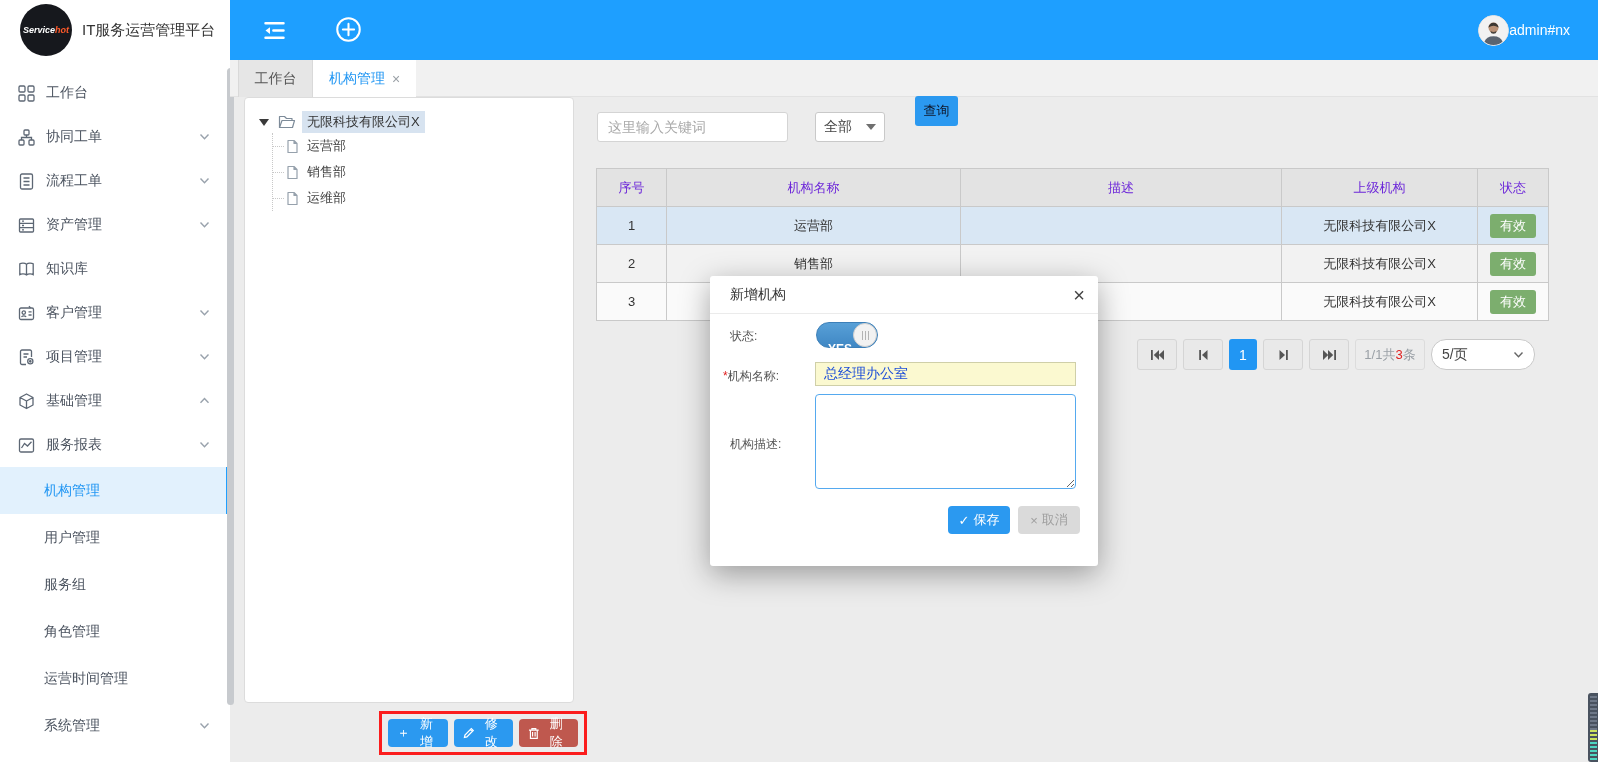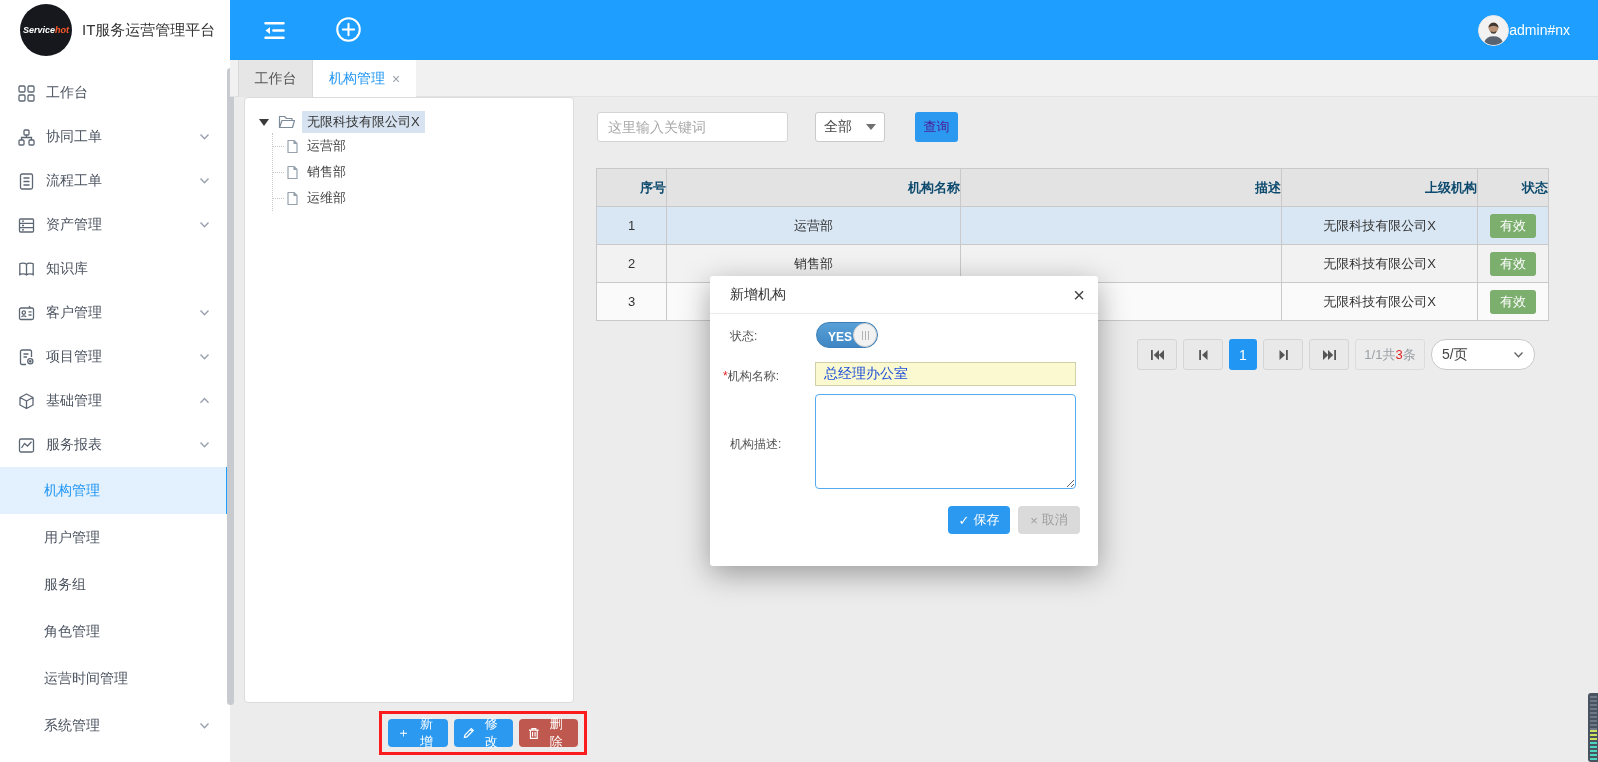--- a/index.html
+++ b/index.html
@@ -49,26 +49,26 @@
   .tree-child { height:26px; display:flex; align-items:center; cursor:pointer; }
   .tree-child::before { content:""; width:11px; border-top:1px dotted #c8c8c8; }
   .tree-file { width:15px; height:15px; color:#96a1ac; margin-left:1px; flex:0 0 auto; }
   .tree-child-label { margin-left:7px; font-size:13px; color:#444; }
 
   
   #search-input { position:absolute; left:597px; top:112px; width:191px; height:30px; border:1px solid #d4d4d4; border-radius:3px; background:#fff; padding:0 10px; font-size:14px; color:#333; font-family:inherit; }
   #search-input::placeholder { color:#a9a9a9; }
   #filter-select { position:absolute; left:815px; top:112px; width:70px; height:30px; border:1px solid #c9c9c9; border-radius:3px; background:#fff; display:flex; align-items:center; padding:0 8px; font-size:14px; color:#444; cursor:pointer; }
   #filter-select .sel-chevron { margin-left:auto; width:0; height:0; border-left:5px solid transparent; border-right:5px solid transparent; border-top:6px solid #6f6f6f; }
-  #search-btn { position:absolute; left:915px; top:112px; width:43px; height:30px; background:#2b99f0; border:none; border-radius:3px; color:#4c1d95; font-size:13px; cursor:pointer; font-family:inherit;text-align:center; }
+  #search-btn { position:absolute; left:915px; top:96px; width:43px; height:30px; background:#2b99f0; border:none; border-radius:3px; color:#0f172a; font-size:13px; cursor:pointer; font-family:inherit;text-align:center; }
 
   
   #org-table { position:absolute; left:596px; top:168px; width:952px; border-collapse:collapse; table-layout:fixed; font-size:13px; }
   #org-table th, #org-table td { border:1px solid #c9c9c9; text-align:center; height:38px; overflow:hidden; }
-  #org-table th { background:#e3e3e3; font-weight:bold; color:#0c4a6e;text-align:right; }
+  #org-table th { background:#e3e3e3; font-weight:normal; color:#6d28d9; }
   #org-table tr.row-selected td { background:#d9e7f4; }
   #org-table tr.row-even td { background:#f2f2f2; }
   #org-table tr.row-odd td { background:#fafafa; }
   .badge { display:inline-block; background:#7cae6e; color:#fff; border-radius:3px; padding:3px 10px; font-size:13px; }
 
   
   #pagination { position:absolute; left:1137px; top:339px; height:31px; display:flex; gap:6px; align-items:center; }
   .pg-btn { width:40px; height:31px; background:#e9e9e9; border:1px solid #d5d5d5; border-radius:3px; display:flex; align-items:center; justify-content:center; cursor:pointer; color:#555; }
   .pg-active { width:28px; height:31px; background:#2196f3; border-radius:3px; color:#fff; display:flex; align-items:center; justify-content:center; font-size:14px; cursor:pointer; }
   .pg-info { width:70px; height:31px; background:#ececec; border:1px solid #dcdcdc; border-radius:3px; color:#9aa0a6; font-size:13px; display:flex; align-items:center; justify-content:center; }
@@ -76,21 +76,21 @@
   #per-page-select { width:104px; height:31px; background:#fff; border:1px solid #c9c9c9; border-radius:15px; display:flex; align-items:center; padding:0 10px; font-size:14px; color:#444; cursor:pointer; }
   #per-page-select .sel-chevron2 { margin-left:auto; width:11px; height:8px; color:#666; }
 
   
   #modal { position:absolute; left:710px; top:276px; width:388px; height:290px; background:#fff; border-radius:3px; box-shadow:0 8px 30px rgba(0,0,0,0.35); }
   #modal-titlebar { height:38px; border-bottom:1px solid #ebebeb; display:flex; align-items:center; }
   #modal-title { margin-left:20px; font-size:14px; color:#333; }
   #modal-close { position:absolute; right:13px; top:8px; font-size:20px; color:#444; cursor:pointer; line-height:22px; }
   .m-label { position:absolute; font-size:12px; color:#555; }
   #toggle { position:absolute; left:106px; top:46px; width:62px; height:26px; border-radius:13px; background:linear-gradient(#58a0d7,#3f87c4); border:1px solid #3c7fb8; cursor:pointer; }
-  #toggle .yes { position:absolute; left:11px; top:7px; color:#fff; font-size:12px; font-weight:bold; }
+  #toggle .yes { position:absolute; left:11px; top:19px; color:#fff; font-size:12px; font-weight:bold; }
   #toggle .knob { position:absolute; right:0px; top:0px; width:24px; height:24px; border-radius:50%; background:#f2f2f2; border:1px solid #cfcfcf; display:flex; align-items:center; justify-content:center; gap:2px; }
   #toggle .knob i { display:block; width:1px; height:9px; background:#b3b3b3; }
   .req-star { color:#e02020; }
   #org-name-input { position:absolute; left:105px; top:86px; width:261px; height:24px; background:#fbf9d0; border:1px solid #cfcfa8; padding:0 8px; font-size:14px; color:#1d4ed8; font-family:inherit; }
   #org-desc-textarea { position:absolute; left:105px; top:118px; width:261px; height:95px; border:1px solid #55a9ef; border-radius:4px; resize:both; font-family:inherit; font-size:13px; padding:4px; }
   .m-btn { position:absolute; top:230px; width:62px; height:28px; border:none; border-radius:4px; font-size:13px; cursor:pointer; font-family:inherit; display:flex; align-items:center; justify-content:center; gap:4px; }
   #save-btn { left:238px; background:#2b99f0; color:#fff; }
   #cancel-btn { left:308px; background:#dadada; color:#9f9f9f; }
 
   

